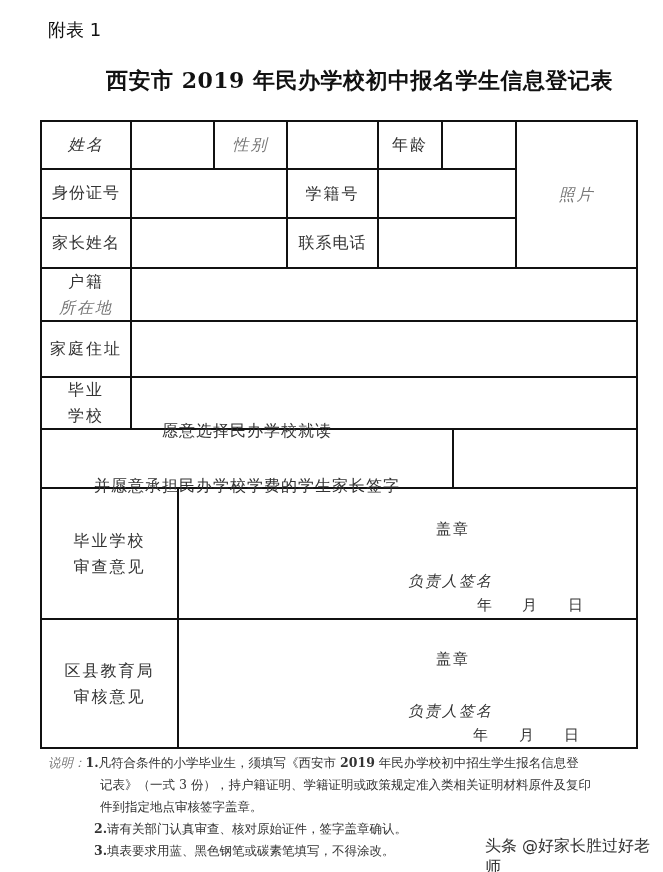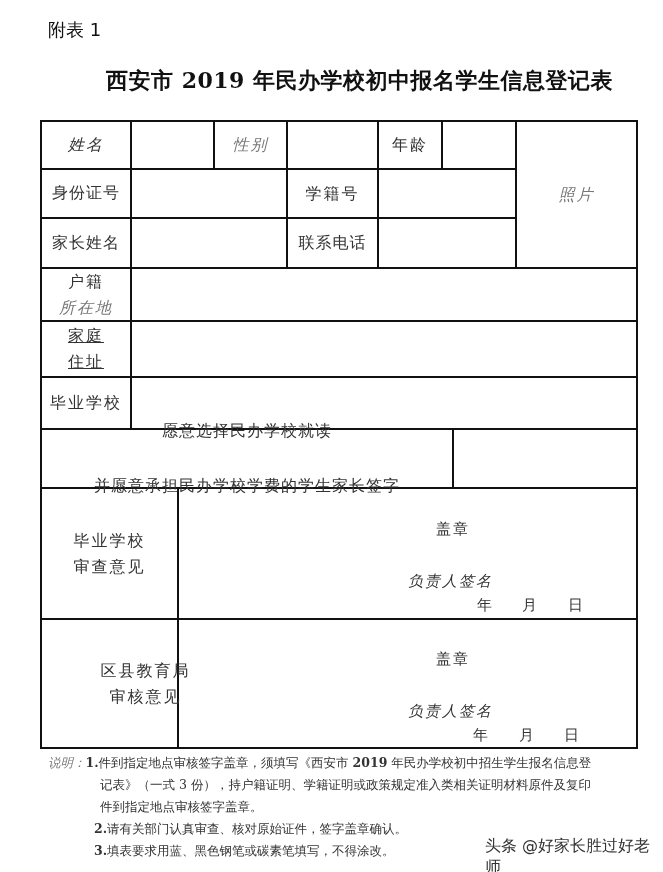--- a/index.html
+++ b/index.html
@@ -68,27 +68,27 @@
   <div class="cell" style="left:132px; top:219px; width:154px; height:48px;"></div>
   <div class="cell" style="left:288px; top:219px; width:89px; height:48px; letter-spacing:1px;">联系电话</div>
   <div class="cell" style="left:379px; top:219px; width:136px; height:48px;"></div>
 
   <div class="cell" style="left:42px; top:269px; width:88px; height:51px; flex-direction:column;">
     <span>户籍</span>
     <span class="gray">所在地</span>
   </div>
   <div class="cell" style="left:132px; top:269px; width:504px; height:51px;"></div>
 
-  <div class="cell" style="left:42px; top:322px; width:88px; height:54px; flex-direction:column;text-decoration:underline;">
+  <div class="cell" style="left:42px; top:322px; width:88px; height:54px; flex-direction:row;">
     <span>家庭</span>
     <span>住址</span>
   </div>
   <div class="cell" style="left:132px; top:322px; width:504px; height:54px;"></div>
 
-  <div class="cell" style="left:42px; top:378px; width:88px; height:50px; flex-direction:row;">
+  <div class="cell" style="left:42px; top:378px; width:88px; height:50px; flex-direction:column;">
     <span>毕业</span>
     <span>学校</span>
   </div>
   <div class="cell" style="left:132px; top:378px; width:504px; height:50px;"></div>
 
   <div class="cell" style="left:42px; top:430px; width:410px; height:57px; flex-direction:column; letter-spacing:1px;gap:29px;">
     <span>愿意选择民办学校就读</span>
     <span>并愿意承担民办学校学费的学生家长签字</span>
   </div>
   <div class="cell" style="left:454px; top:430px; width:182px; height:57px;"></div>
@@ -98,36 +98,36 @@
     <span>审查意见</span>
   </div>
   <div>
     <span class="stamp" style="left:436px; top:520px;">盖章</span>
     <span class="stamp gray" style="left:408px; top:572px;">负责人签名</span>
     <span class="stamp" style="left:477px; top:596px;">年</span>
     <span class="stamp" style="left:522px; top:596px;">月</span>
     <span class="stamp" style="left:568px; top:596px;">日</span>
   </div>
 
-  <div class="cell" style="left:42px; top:620px; width:135px; height:127px; flex-direction:column;padding-left:36px;">
+  <div class="cell" style="left:42px; top:620px; width:135px; height:127px; flex-direction:column;">
     <span>区县教育局</span>
     <span>审核意见</span>
   </div>
   <div>
     <span class="stamp" style="left:436px; top:650px;">盖章</span>
     <span class="stamp gray" style="left:408px; top:702px;">负责人签名</span>
     <span class="stamp" style="left:473px; top:726px;">年</span>
     <span class="stamp" style="left:519px; top:726px;">月</span>
     <span class="stamp" style="left:564px; top:726px;">日</span>
   </div>
 </div>
 
 <div class="notes">
   <div>
-    <span class="gray">说明：</span><span class="b">1.</span><span>件到指定地点审核签字盖章，须填写《西安市 </span><span class="b">2019</span><span> 年民办学校初中招生学生报名信息登</span>
+    <span class="gray">说明：</span><span class="b">1.</span><span>凡符合条件的小学毕业生，须填写《西安市 </span><span class="b">2019</span><span> 年民办学校初中招生学生报名信息登</span>
   </div>
   <div style="padding-left:52px;">记表》（一式 3 份），持户籍证明、学籍证明或政策规定准入类相关证明材料原件及复印</div>
   <div style="padding-left:52px;">件到指定地点审核签字盖章。</div>
   <div style="padding-left:46px;">
     <span class="b">2.</span><span>请有关部门认真审查、核对原始证件，签字盖章确认。</span>
   </div>
   <div style="padding-left:46px;">
     <span class="b">3.</span><span>填表要求用蓝、黑色钢笔或碳素笔填写，不得涂改。</span>
   </div>
 </div>

